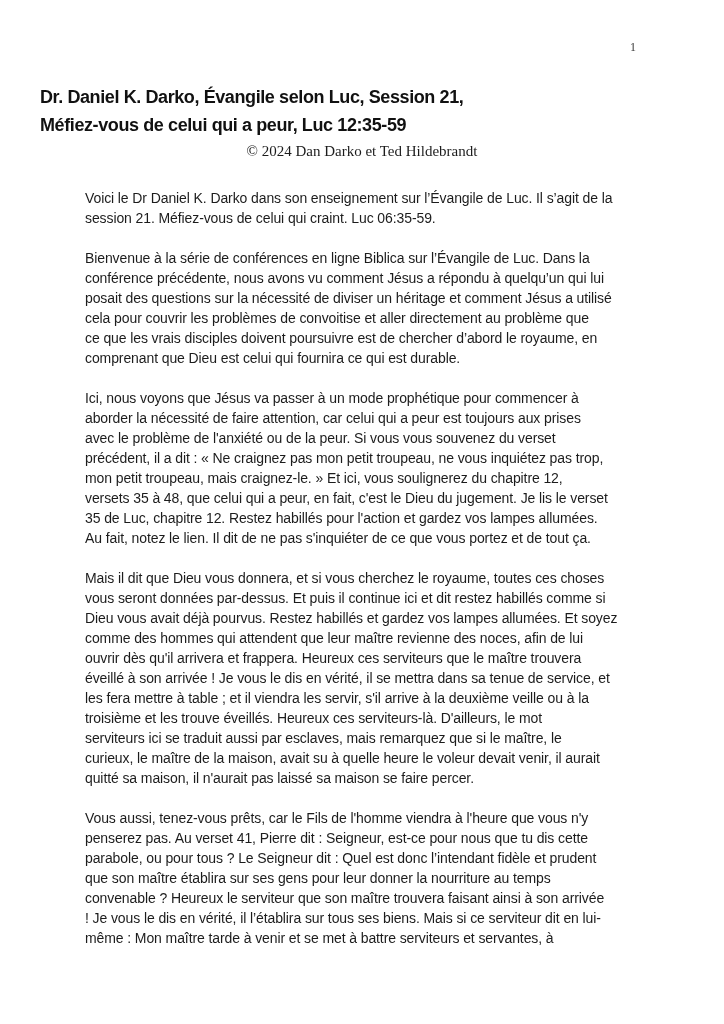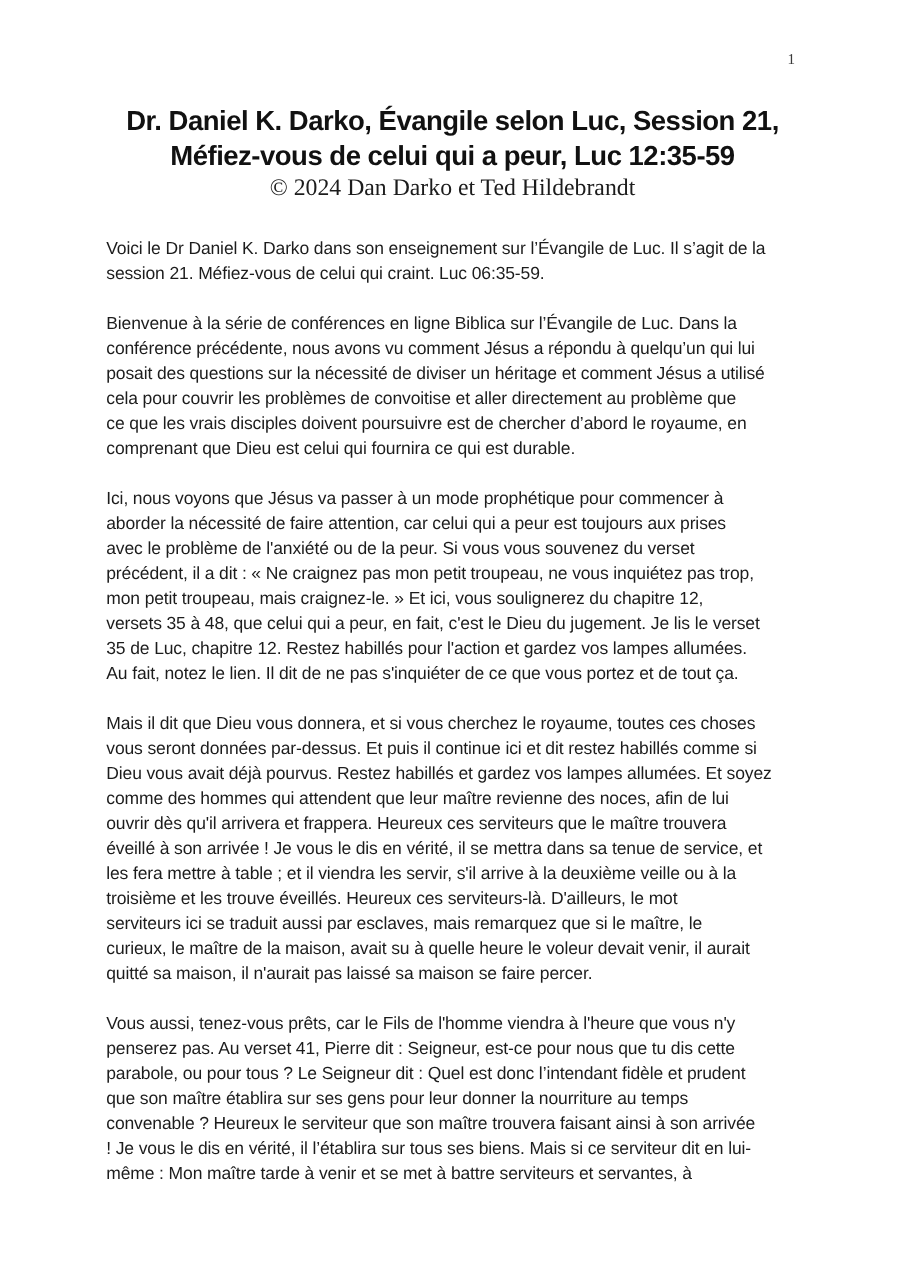--- a/index.html
+++ b/index.html
@@ -18,34 +18,34 @@
   .page-number {
     position: absolute;
     top: 40px;
     right: 88px;
     font-family: "Liberation Serif", serif;
     font-size: 12px;
     color: #3a3a3a;
   }
   .title {
     margin: 83px 40px 0 40px;
-    text-align: center;
+    text-align: left;
     font-family: "Liberation Sans", sans-serif;
     font-weight: bold;
-    font-size: 22px;
+    font-size: 18px;
     line-height: 28px;
     letter-spacing: -0.4px;
     color: #111111;
     white-space: pre-line;
   }
   .copyright {
     margin-top: 2px;
     text-align: center;
     font-family: "Liberation Serif", serif;
-    font-size: 19px;
+    font-size: 15px;
     line-height: 20px;
     color: #1c1c1c;
   }
   .body-text {
     margin: 27px 50px 0 85px;
     font-family: "Liberation Sans", sans-serif;
     font-size: 14px;
     line-height: 20px;
     letter-spacing: -0.1px;
     color: #1c1c1c;

